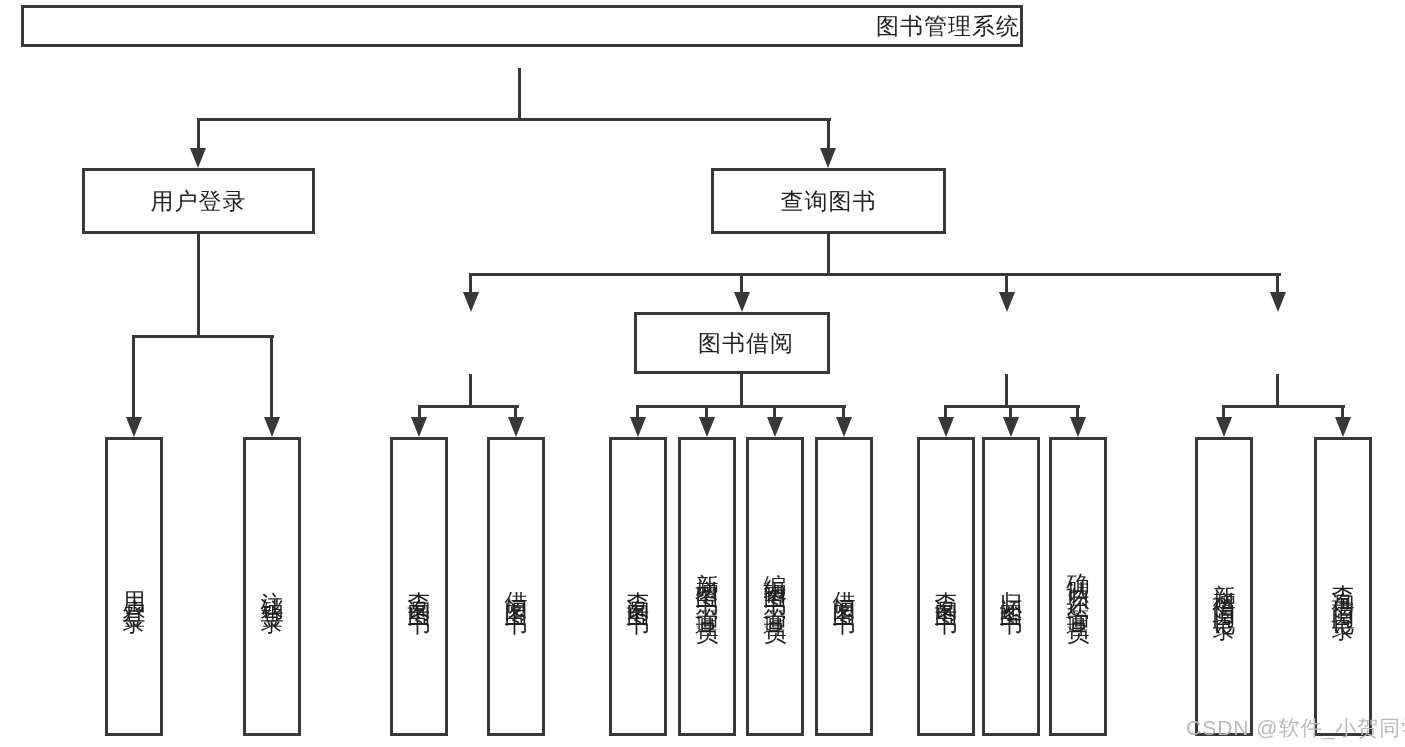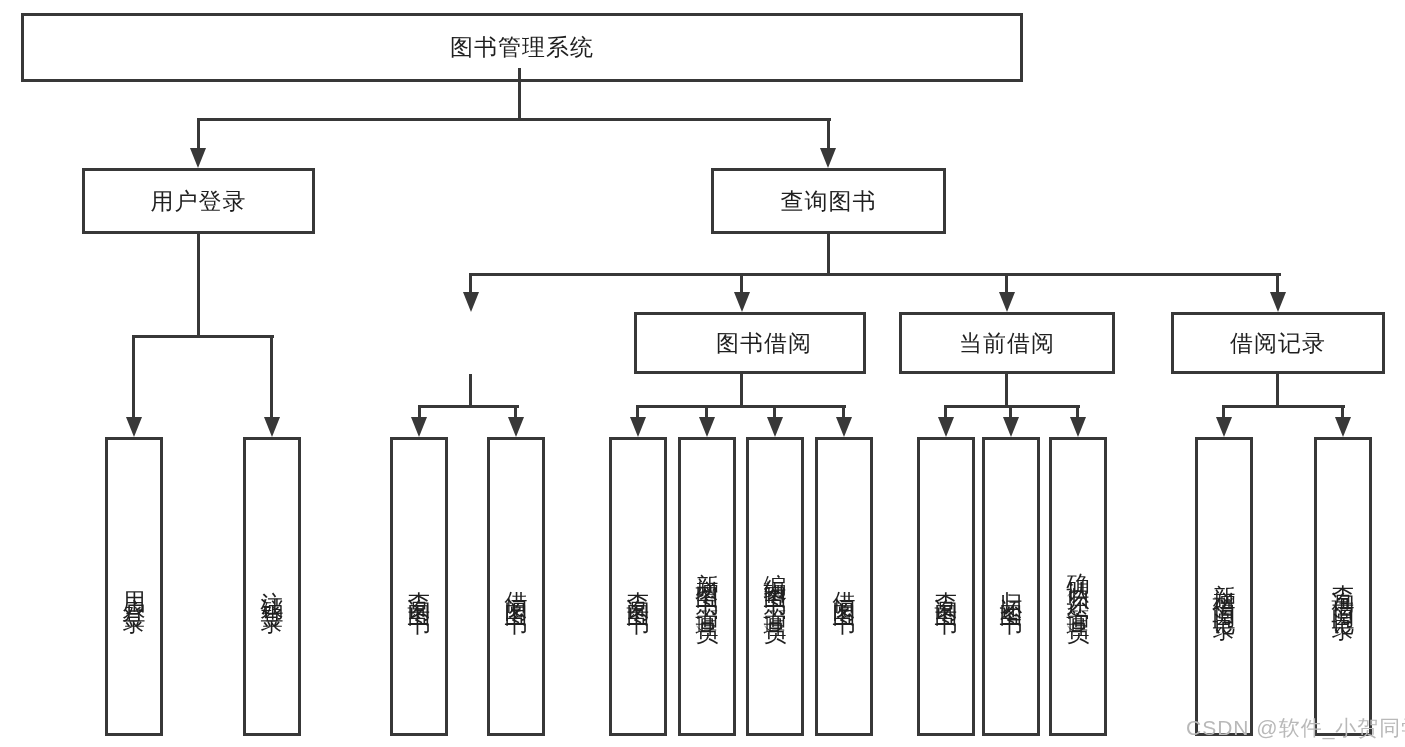--- a/index.html
+++ b/index.html
@@ -58,21 +58,21 @@
     letter-spacing:1px;
     z-index:10;
     white-space:nowrap;
   }
 </style>
 </head>
 <body>
 
 <div id="canvas">
 
-  <div class="box" style="left:21px;top:13px;width:1002px;height:69px;">
+  <div class="box" style="left:21px;top:5px;width:1002px;height:42px;justify-content:flex-end;">
     <span>图书管理系统</span>
   </div>
 
   <div class="v" style="left:518px;top:68px;height:50px;"></div>
   <div class="h" style="left:197px;top:118px;width:634px;"></div>
   <div class="v" style="left:197px;top:118px;height:34px;"></div>
   <div class="ah" style="left:190px;top:148px;"></div>
   <div class="v" style="left:827px;top:118px;height:34px;"></div>
   <div class="ah" style="left:820px;top:148px;"></div>
 
@@ -94,28 +94,22 @@
   <div class="h" style="left:469px;top:273px;width:812px;"></div>
   <div class="v" style="left:469px;top:273px;height:22px;"></div>
   <div class="ah" style="left:463px;top:292px;"></div>
   <div class="v" style="left:740px;top:273px;height:22px;"></div>
   <div class="ah" style="left:734px;top:292px;"></div>
   <div class="v" style="left:1005px;top:273px;height:22px;"></div>
   <div class="ah" style="left:999px;top:292px;"></div>
   <div class="v" style="left:1276px;top:273px;height:22px;"></div>
   <div class="ah" style="left:1270px;top:292px;"></div>
 
-  <div class="box" style="left:634px;top:312px;width:232px;height:62px;padding-left:28px;">
+  <div class="box" style="left:634px;top:312px;width:196px;height:62px;padding-left:28px;">
     <span>图书借阅</span>
-  </div>
-  <div class="box" style="left:899px;top:312px;width:216px;height:62px;">
-    <span>当前借阅</span>
-  </div>
-  <div class="box" style="left:1171px;top:312px;width:214px;height:62px;">
-    <span>借阅记录</span>
   </div>
 
   <div class="v" style="left:469px;top:374px;height:34px;"></div>
   <div class="v" style="left:740px;top:374px;height:34px;"></div>
   <div class="v" style="left:1005px;top:374px;height:34px;"></div>
   <div class="v" style="left:1276px;top:374px;height:34px;"></div>
 
   <div class="h" style="left:418px;top:405px;width:101px;"></div>
   <div class="h" style="left:636px;top:405px;width:210px;"></div>
   <div class="h" style="left:944px;top:405px;width:136px;"></div>

